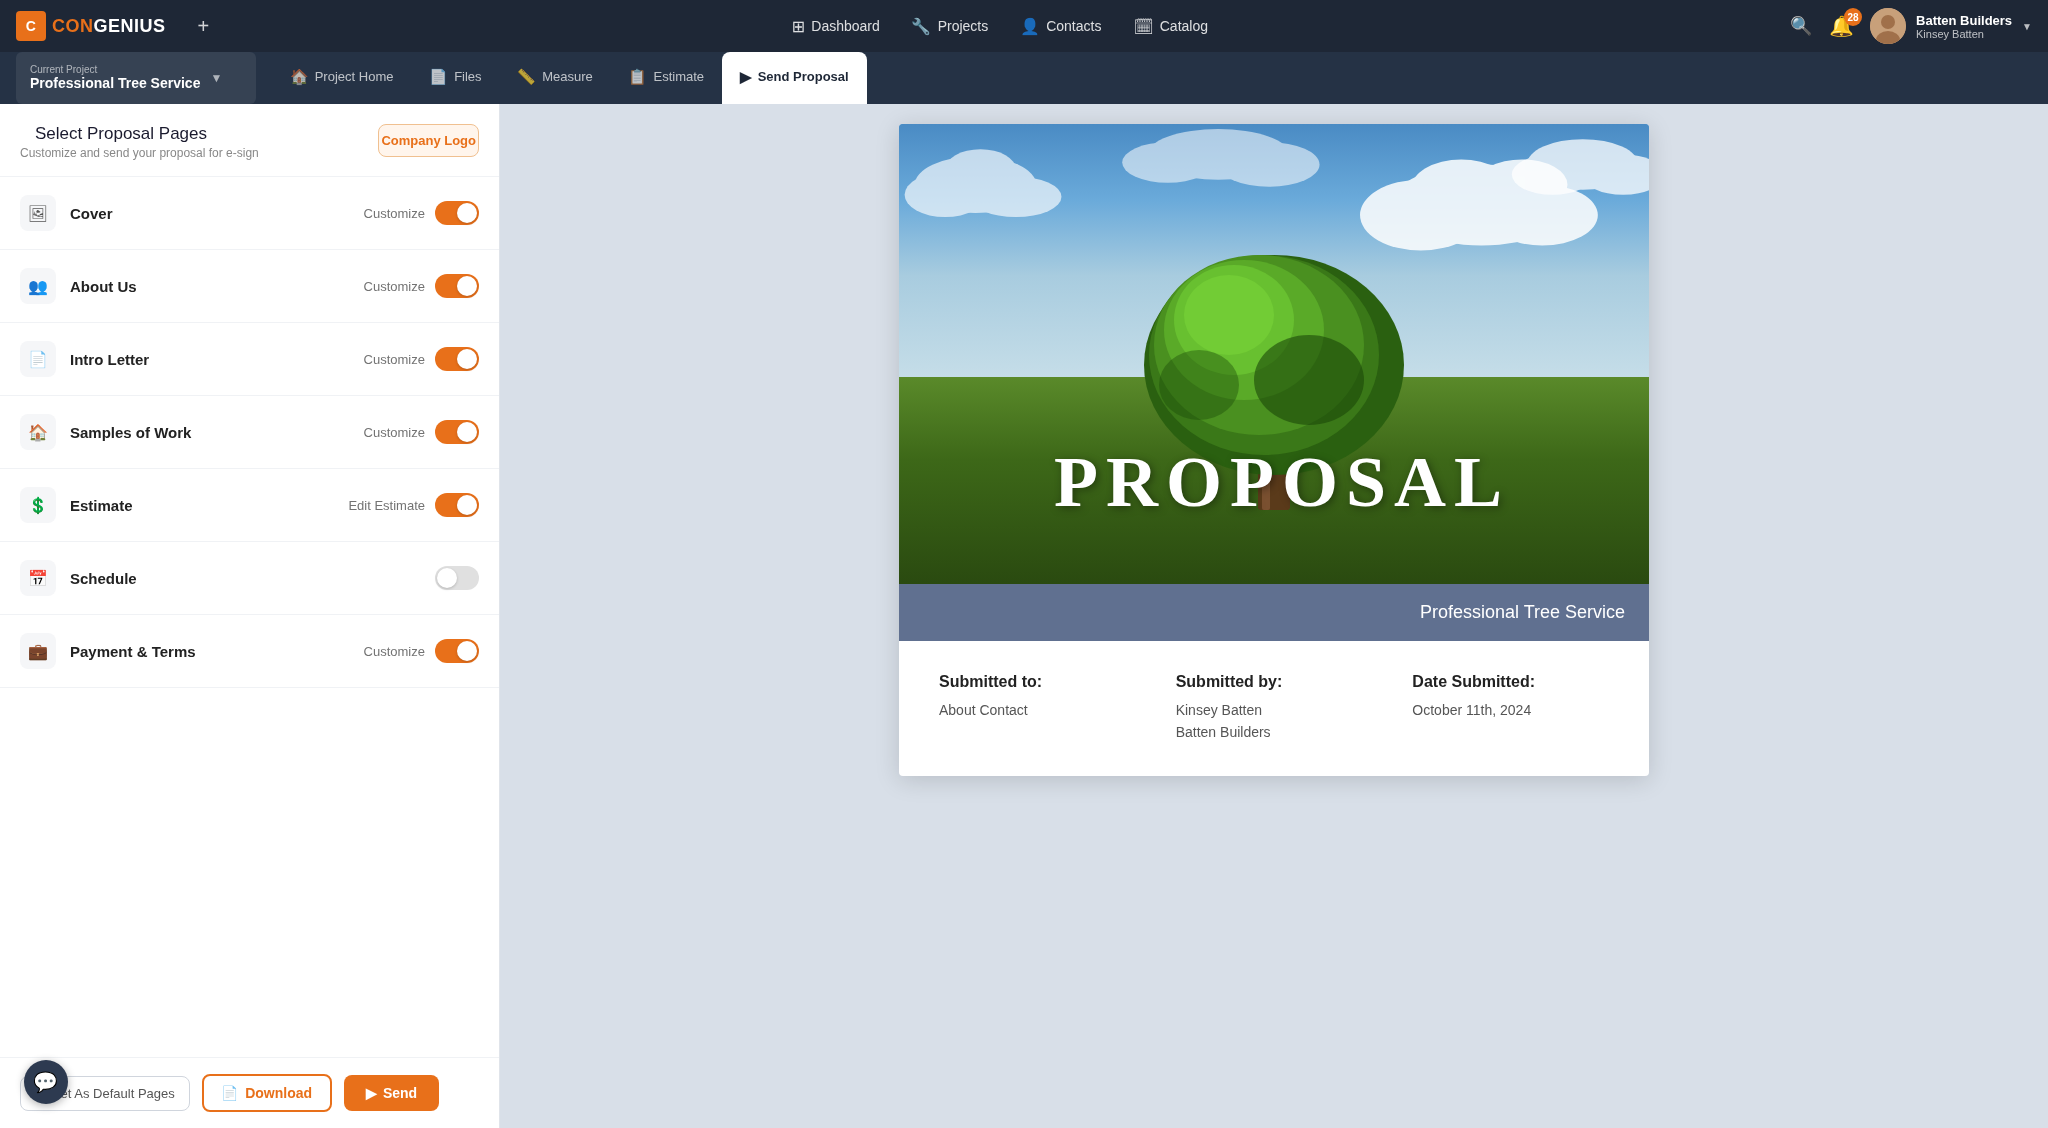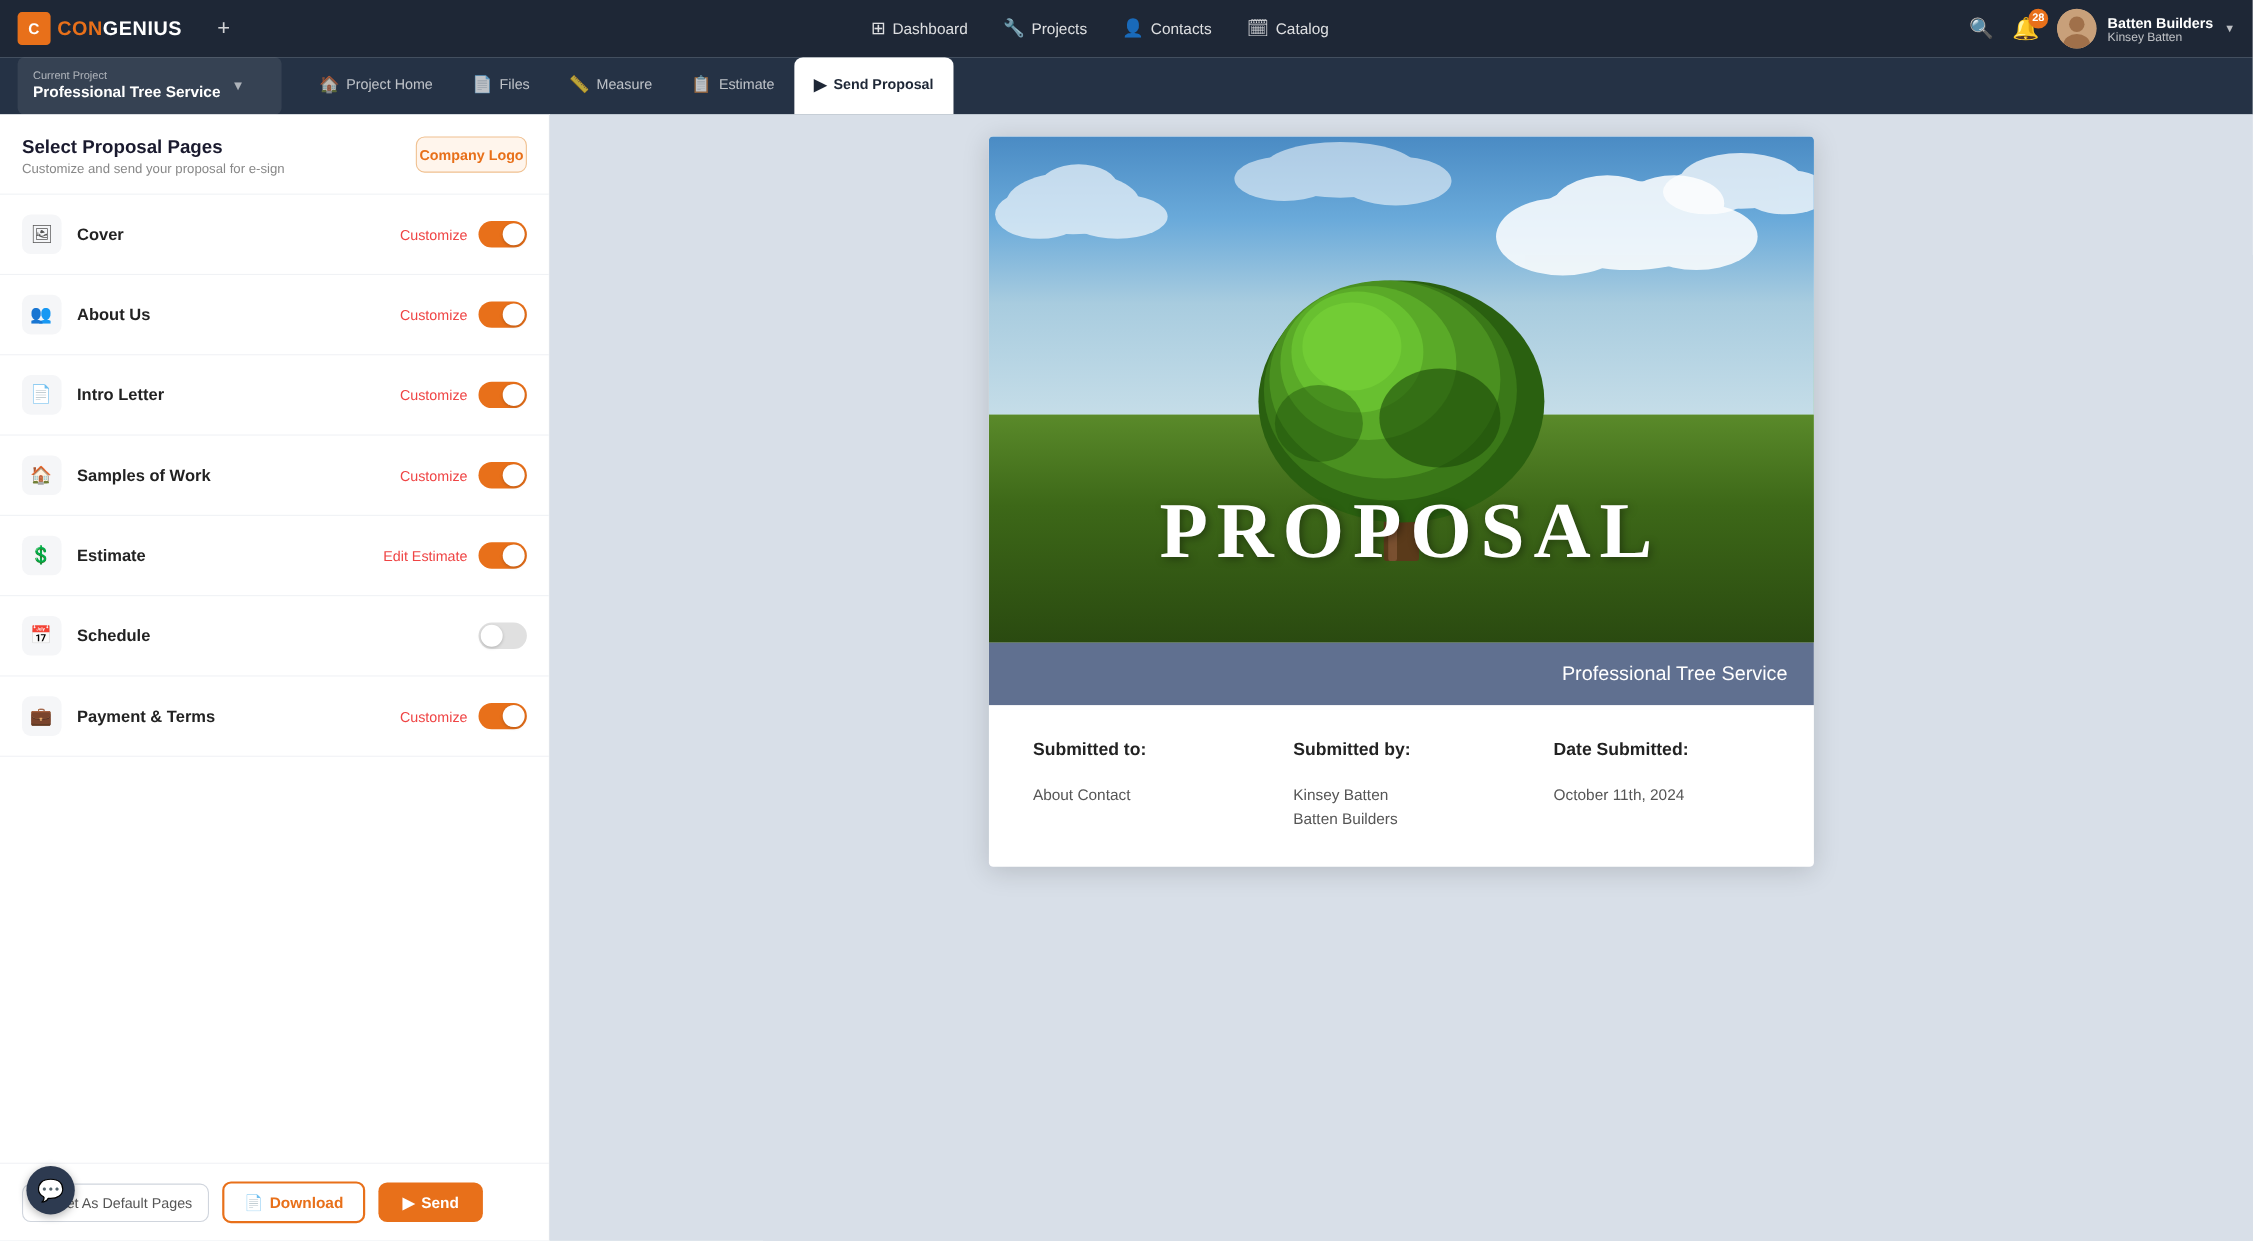--- a/index.html
+++ b/index.html
@@ -177,22 +177,23 @@
     }
     .sidebar-header {
       padding: 20px 20px 16px;
       display: flex;
       justify-content: space-between;
       align-items: flex-start;
       border-bottom: 1px solid #f0f2f5;
     }
     .sidebar-title {
       font-size: 17px;
-      font-weight: 700;
+      font-weight: 400;
       color: #1a1a2e;
+      margin-left: 15px;
     }
     .sidebar-subtitle {
       font-size: 12px;
       color: #888;
       margin-top: 2px;
     }
     .company-logo-btn {
       background: #fff5ec;
       color: #e8701a;
       border: 1.5px solid #f0c090;
@@ -228,21 +229,21 @@
       font-size: 15px;
       font-weight: 600;
       color: #222;
     }
     .page-actions {
       display: flex;
       align-items: center;
       gap: 10px;
     }
     .customize-link {
-      color: #ef4444;
+      color: #737373;
       font-size: 13px;
       font-weight: 500;
       cursor: pointer;
       text-decoration: none;
     }
     
     .toggle {
       position: relative;
       width: 44px;
       height: 24px;
@@ -388,21 +389,21 @@
     .proposal-details {
       padding: 32px 40px;
       display: flex;
       gap: 40px;
     }
     .detail-col { flex: 1; }
     .detail-label {
       font-size: 16px;
       font-weight: 700;
       color: #222;
-      margin-bottom: 20px;
+      margin-bottom: 8px;
     }
     .detail-value {
       font-size: 14px;
       color: #555;
       line-height: 1.6;
     }
 
     
     .chat-bubble {
       position: fixed;

